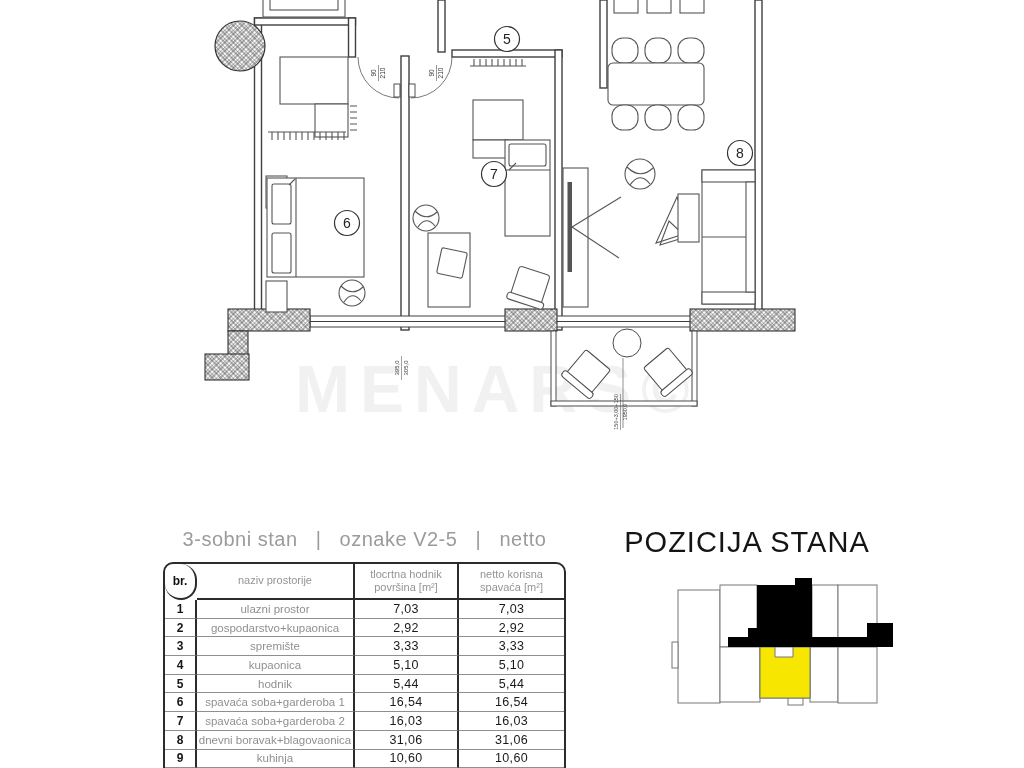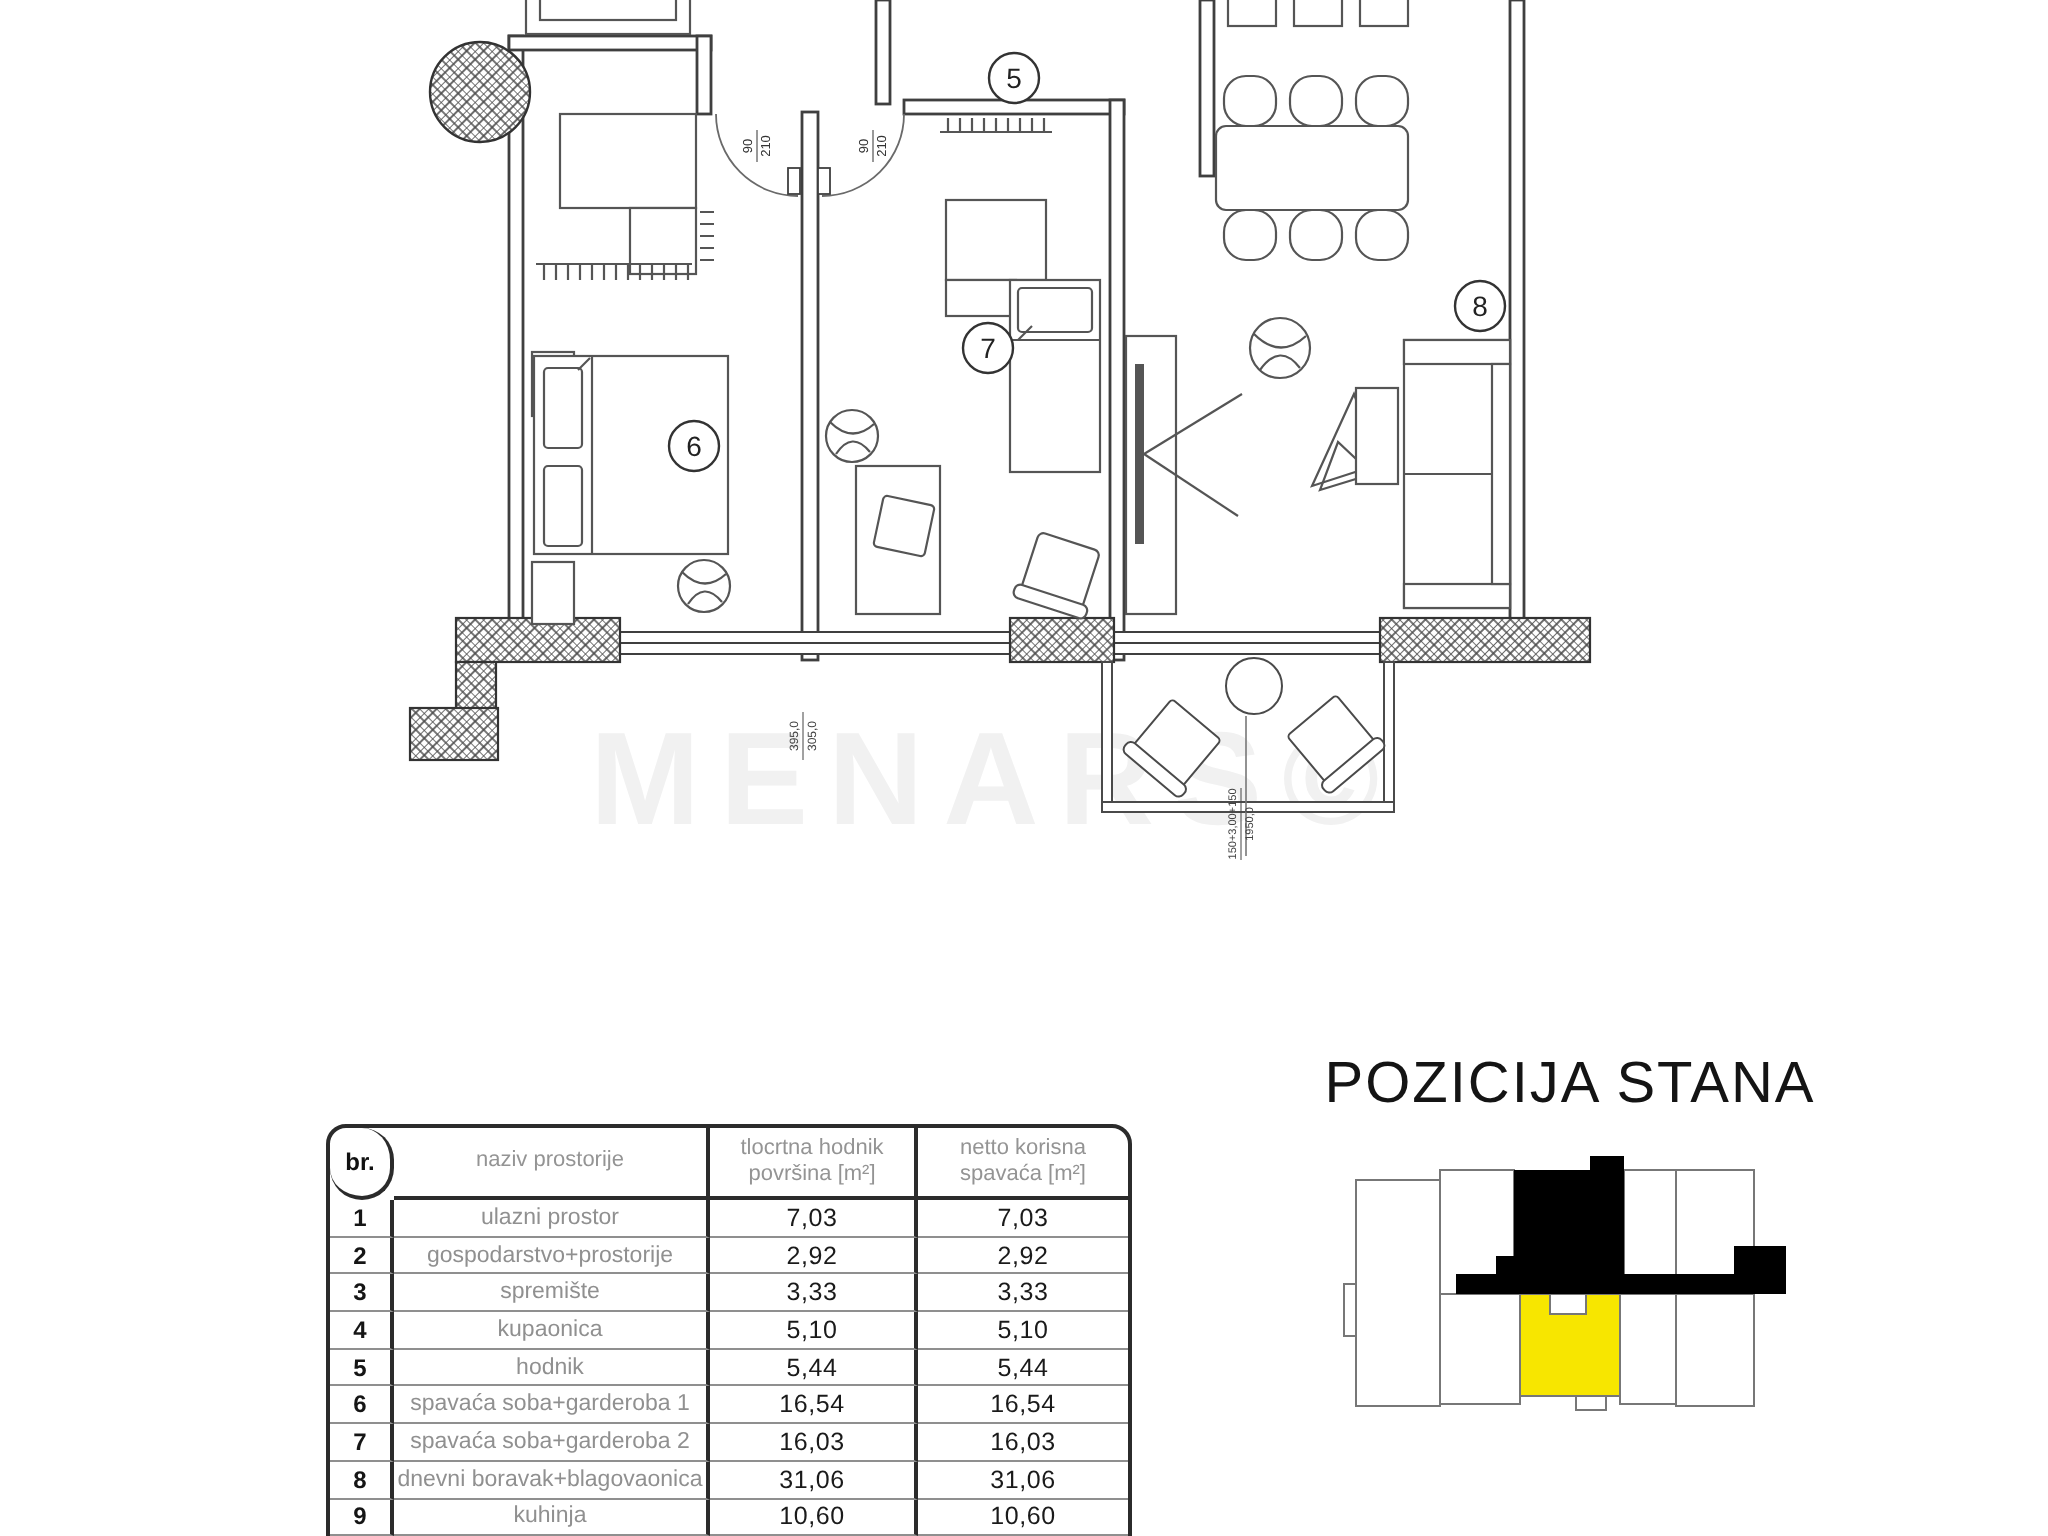--- a/index.html
+++ b/index.html
@@ -18,21 +18,21 @@
      border-right:2px solid #2b2b2b;border-bottom:1px solid #8f8f8f;box-sizing:border-box;
      overflow:hidden;}
   .c.last{border-right:none;}
   .hc{height:36px;font-size:11px;line-height:1.2;color:#949494;border-bottom:2px solid #2b2b2b;padding:0 4px;}
   .hc.num{font-weight:bold;color:#111;font-size:12px;border-radius:16px;}
   .rc{height:18.7px;font-size:11.5px;color:#909090;white-space:nowrap;}
   .rc.num{font-weight:bold;color:#151515;font-size:12px;}
   .rc.val{font-weight:normal;color:#1a1a1a;font-size:12.5px;letter-spacing:.3px;}
 
   
-  .pos-title{position:absolute;left:645px;top:526px;width:280px;text-align:center;
+  .pos-title{position:absolute;left:607px;top:526px;width:280px;text-align:center;
              font-size:29px;color:#141414;letter-spacing:1px;font-weight:400;white-space:nowrap;}
   .pos-svg{position:absolute;left:660px;top:575px;}
   .plan-svg{position:absolute;left:0;top:0;}
 </style>
 </head>
 <body>
 
 <div class="canvas">
 
   <svg class="plan-svg" width="1024" height="470" viewBox="0 0 1024 470">
@@ -197,36 +197,37 @@
       <circle cx="740" cy="153" r="12.5" fill="#fff" stroke="#333" stroke-width="1.2"></circle>
       <text x="740" y="153" dy=".35em" text-anchor="middle" font-size="14" fill="#222">8</text>
     </g>
 
     <g>
       <circle cx="507" cy="39" r="12.5" fill="#fff" stroke="#333" stroke-width="1.2"></circle>
       <text x="507" y="39" dy=".35em" text-anchor="middle" font-size="14" fill="#222">5</text>
     </g>
   </svg>
 
+  <div class="sum-title">3-sobni stan   |   oznake V2-5   |   netto</div>
 
   <div class="table-wrap">
     <div class="sum-table">
 
       <div class="c hc num">br.</div>
       <div class="c hc">naziv prostorije</div>
       <div class="c hc">tlocrtna hodnik površina [m²]</div>
       <div class="c hc last">netto korisna spavaća [m²]</div>
 
       <div class="c rc num">1</div>
       <div class="c rc">ulazni prostor</div>
       <div class="c rc val">7,03</div>
       <div class="c rc val last">7,03</div>
 
       <div class="c rc num">2</div>
-      <div class="c rc">gospodarstvo+prostorije</div>
+      <div class="c rc">gospodarstvo+kupaonica</div>
       <div class="c rc val">2,92</div>
       <div class="c rc val last">2,92</div>
 
       <div class="c rc num">3</div>
       <div class="c rc">spremište</div>
       <div class="c rc val">3,33</div>
       <div class="c rc val last">3,33</div>
 
       <div class="c rc num">4</div>
       <div class="c rc">kupaonica</div>

